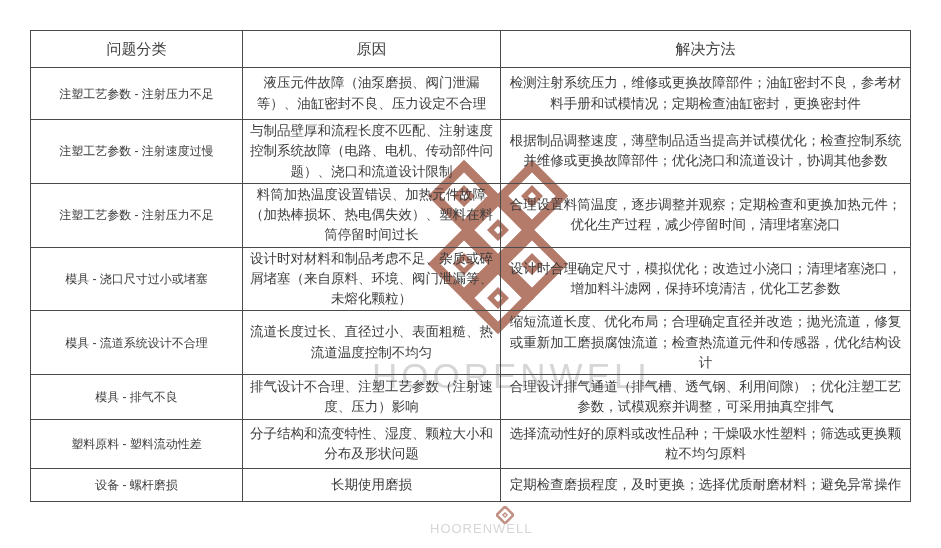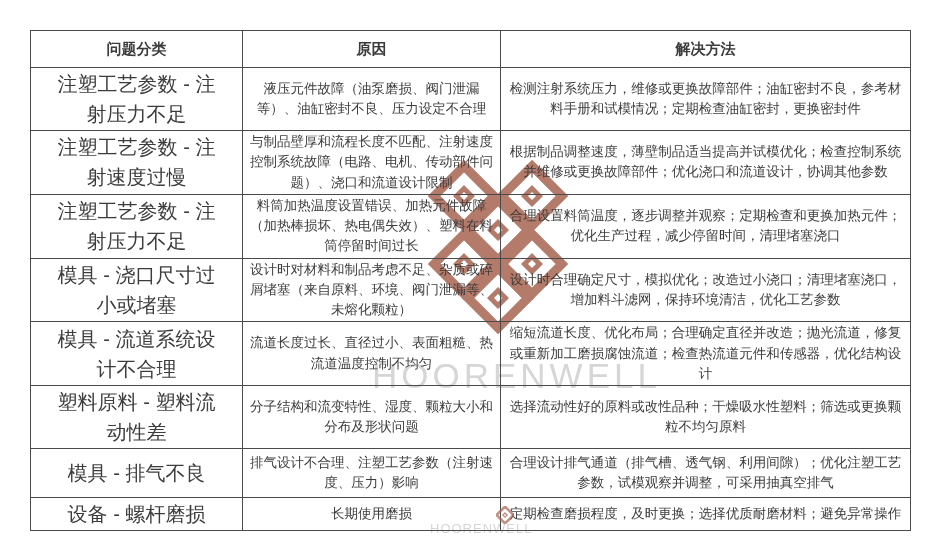--- a/index.html
+++ b/index.html
@@ -24,23 +24,23 @@
   .tbl-wrap{position:absolute;left:30px;top:30px;z-index:1;}
   table{
     border-collapse:collapse;table-layout:fixed;width:880px;
     background:transparent;border:1.5px solid var(--border);
   }
   th,td{
     border:1px solid var(--border);
     text-align:center;vertical-align:middle;
     color:var(--text);padding:1px 6px;background:transparent;
   }
-  th{font-size:15px;font-weight:bold;height:34px;}
+  th{font-size:15px;font-weight:normal;height:34px;}
   td{font-size:13.5px;line-height:1.5;}
-  td.cat{font-size:20px;padding:1px 18px;}
+  td.cat{font-size:12px;padding:1px 18px;}
   col.c1{width:212px}col.c2{width:258px}col.c3{width:410px}
   tbody tr:nth-child(1){height:52px}
   tbody tr:nth-child(2){height:50px}
   tbody tr:nth-child(3){height:50px}
   tbody tr:nth-child(4){height:49px}
   tbody tr:nth-child(5){height:49px}
   tbody tr:nth-child(6){height:45px}
   tbody tr:nth-child(7){height:49px}
   tbody tr:nth-child(8){height:33px}
   tbody tr:nth-child(9){height:31px}
@@ -106,28 +106,28 @@
     <td class="cat">模具 - 浇口尺寸过小或堵塞</td>
     <td class="cause">设计时对材料和制品考虑不足、杂质或碎屑堵塞（来自原料、环境、阀门泄漏等、未熔化颗粒）</td>
     <td class="sol">设计时合理确定尺寸，模拟优化；改造过小浇口；清理堵塞浇口，增加料斗滤网，保持环境清洁，优化工艺参数</td>
   </tr>
         <tr>
     <td class="cat">模具 - 流道系统设计不合理</td>
     <td class="cause">流道长度过长、直径过小、表面粗糙、热流道温度控制不均匀</td>
     <td class="sol">缩短流道长度、优化布局；合理确定直径并改造；抛光流道，修复或重新加工磨损腐蚀流道；检查热流道元件和传感器，优化结构设计</td>
   </tr>
         <tr>
+    <td class="cat">模具 - 排气不良</td>
+    <td class="cause">排气设计不合理、注塑工艺参数（注射速度、压力）影响</td>
+    <td class="sol">合理设计排气通道（排气槽、透气钢、利用间隙）；优化注塑工艺参数，试模观察并调整，可采用抽真空排气</td>
+  </tr>
+        <tr>
     <td class="cat">塑料原料 - 塑料流动性差</td>
     <td class="cause">分子结构和流变特性、湿度、颗粒大小和分布及形状问题</td>
     <td class="sol">选择流动性好的原料或改性品种；干燥吸水性塑料；筛选或更换颗粒不均匀原料</td>
-  </tr>
-        <tr>
-    <td class="cat">模具 - 排气不良</td>
-    <td class="cause">排气设计不合理、注塑工艺参数（注射速度、压力）影响</td>
-    <td class="sol">合理设计排气通道（排气槽、透气钢、利用间隙）；优化注塑工艺参数，试模观察并调整，可采用抽真空排气</td>
   </tr>
         <tr>
     <td class="cat">设备 - 螺杆磨损</td>
     <td class="cause">长期使用磨损</td>
     <td class="sol">定期检查磨损程度，及时更换；选择优质耐磨材料；避免异常操作</td>
   </tr>
       </tbody>
   </table>
 </div>
 

